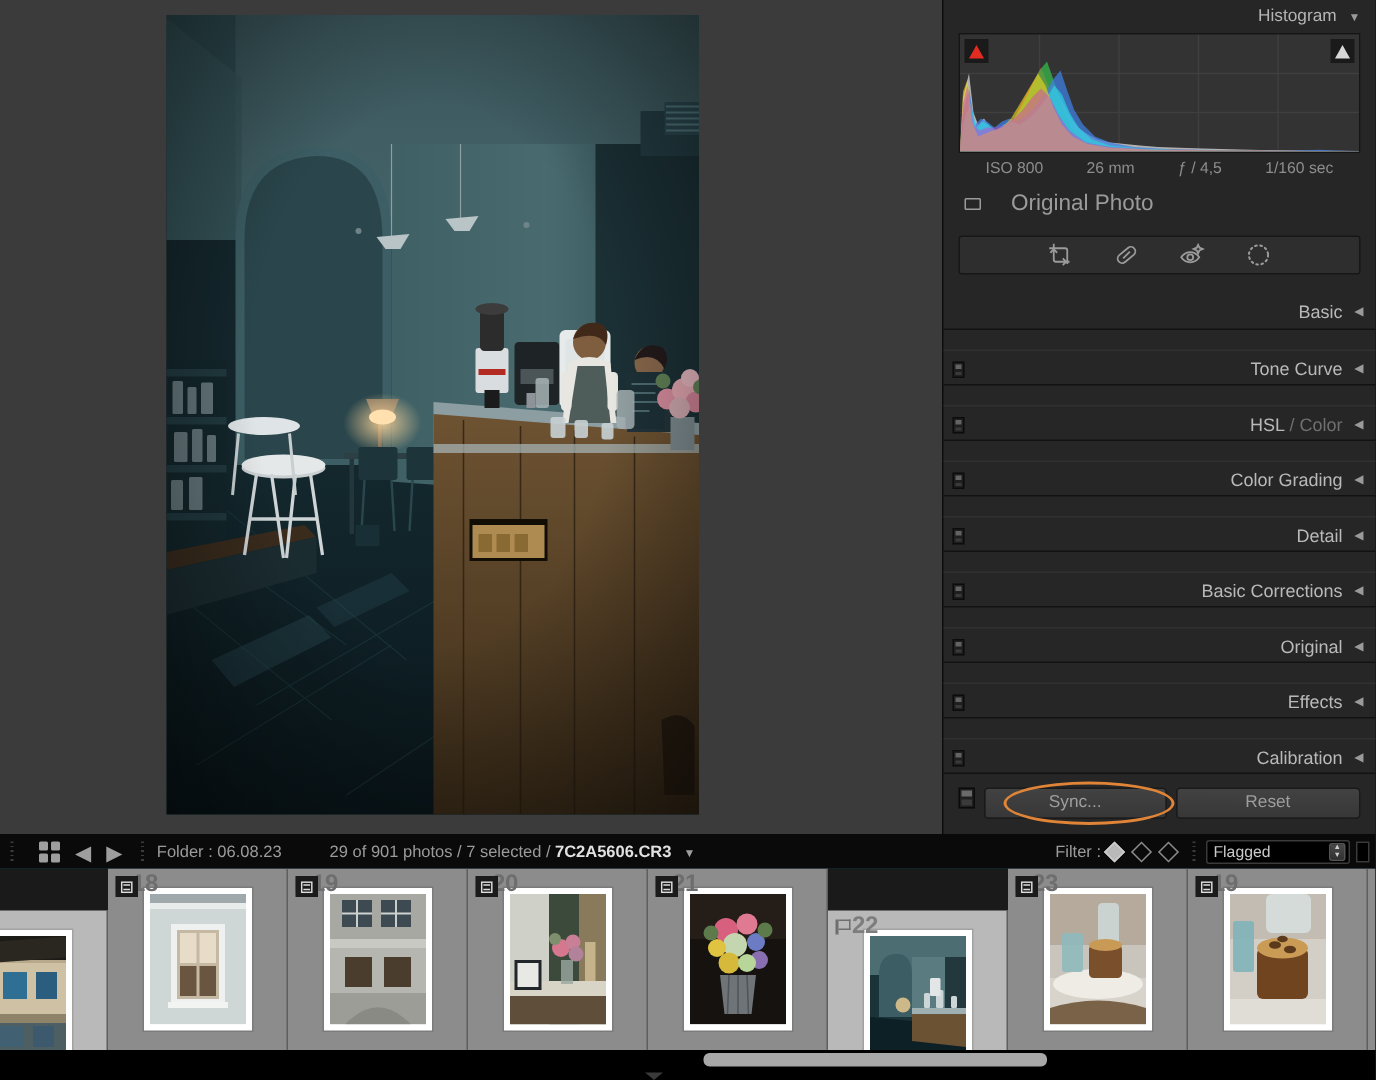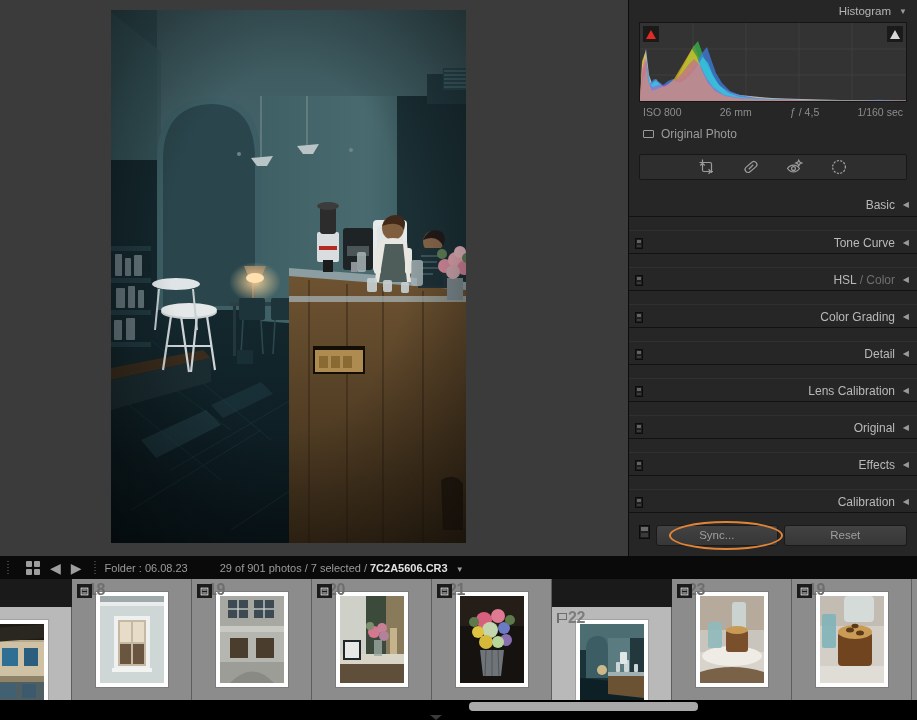--- a/index.html
+++ b/index.html
@@ -46,28 +46,28 @@
     background: #1a1a1a; display: flex; align-items: center; justify-content: center;
   }
   .clip-ind.left { left: 3px; }
   .clip-ind.right { right: 3px; }
   .tri { width: 0; height: 0; border-left: 5px solid transparent;
          border-right: 5px solid transparent; }
   .tri.shadow { border-bottom: 9px solid #e22c22; }
   .tri.high { border-bottom: 9px solid #d8d8d8; }
 
   #exif-row {
-    margin: 0 10px; padding: 4px 4px 2px 4px;
+    margin: 0 24px; padding: 4px 4px 2px 4px;
     display: flex; justify-content: space-between;
     color: #8d8d8d; font-size: 10.5px;
   }
   #original-photo-row {
     margin: 4px 10px 0 10px; padding: 3px 4px;
-    display: flex; align-items: center; gap: 7px;
-    color: #9b9b9b; font-size: 12px;
+    display: flex; align-items: center; gap: 20px;
+    color: #9b9b9b; font-size: 15px;
   }
   .rect-icon {
     width: 11px; height: 8px; border: 1px solid #9b9b9b; border-radius: 1px;
   }
 
   #tool-strip {
     margin: 10px 10px 0 10px; height: 26px;
     background: #2e2e2e; border: 1px solid #171717; border-radius: 2px;
     display: flex; align-items: center; justify-content: center; gap: 26px;
   }
@@ -553,21 +553,21 @@
             <i></i>
           </span>
         <span class="panel-title"><span>Detail</span></span>
         <span class="panel-arrow">◀</span>
       </div>
       <div class="panel-row">
         <span class="panel-switch">
             <i></i>
             <i></i>
           </span>
-        <span class="panel-title"><span>Lens Calibration</span></span>
+        <span class="panel-title"><span>Basic Corrections</span></span>
         <span class="panel-arrow">◀</span>
       </div>
       <div class="panel-row">
         <span class="panel-switch">
             <i></i>
             <i></i>
           </span>
         <span class="panel-title"><span>Original</span></span>
         <span class="panel-arrow">◀</span>
       </div>
@@ -614,20 +614,35 @@
     <span class="nav-arrow">▶</span>
     <span class="sb-dots"></span>
     <span id="folder-label">Folder : 06.08.23</span>
     <span id="counts">
       <span>29 of 901 photos</span>
       <span>/</span>
       <span>7 selected</span>
       <span>/</span>
       <span id="filename">7C2A5606.CR3</span>
       <span class="caret-dn">▼</span>
+    </span>
+    <span id="filter-zone">
+      <span>Filter :</span>
+      <span class="flag-d on"></span>
+      <span class="flag-d"></span>
+      <span class="flag-d"></span>
+      <span class="sb-dots"></span>
+      <span id="flagged-select">
+        <span>Flagged</span>
+        <span class="spinner">
+            <span>▲</span>
+            <span>▼</span>
+          </span>
+      </span>
+      <span id="filter-end-box"></span>
     </span>
   </div>
 
   <div id="filmstrip">
 
     <div class="cell partial selected">
       <div class="thumb partial-th">
         <div>
           <svg viewBox="0 0 56 87" preserveAspectRatio="xMidYMid slice">
             <rect width="56" height="87" fill="#b8a98c"></rect>

